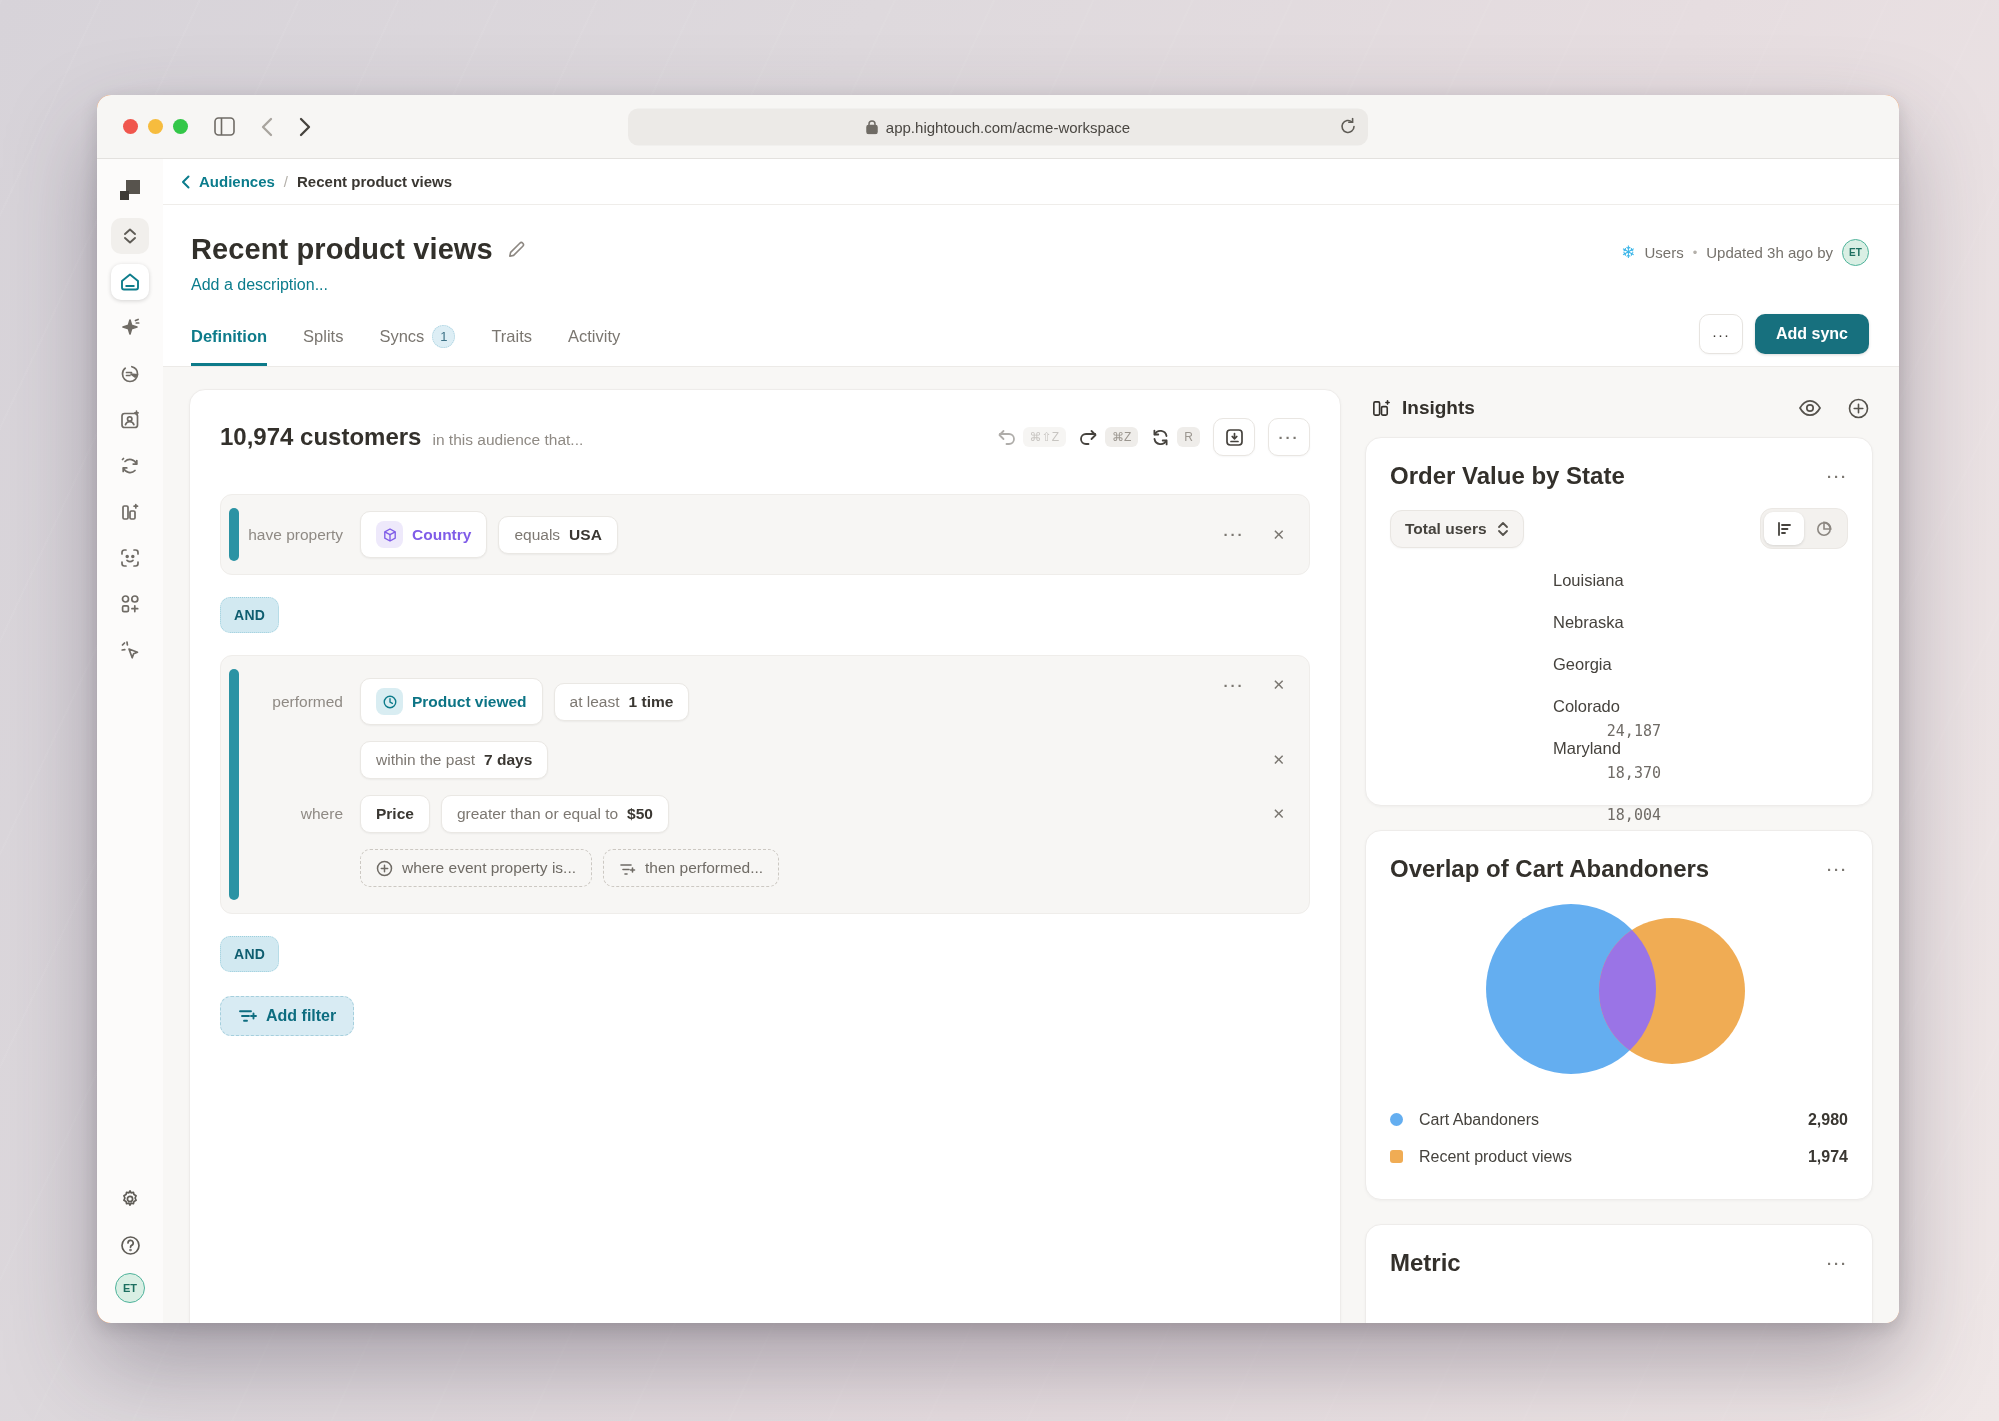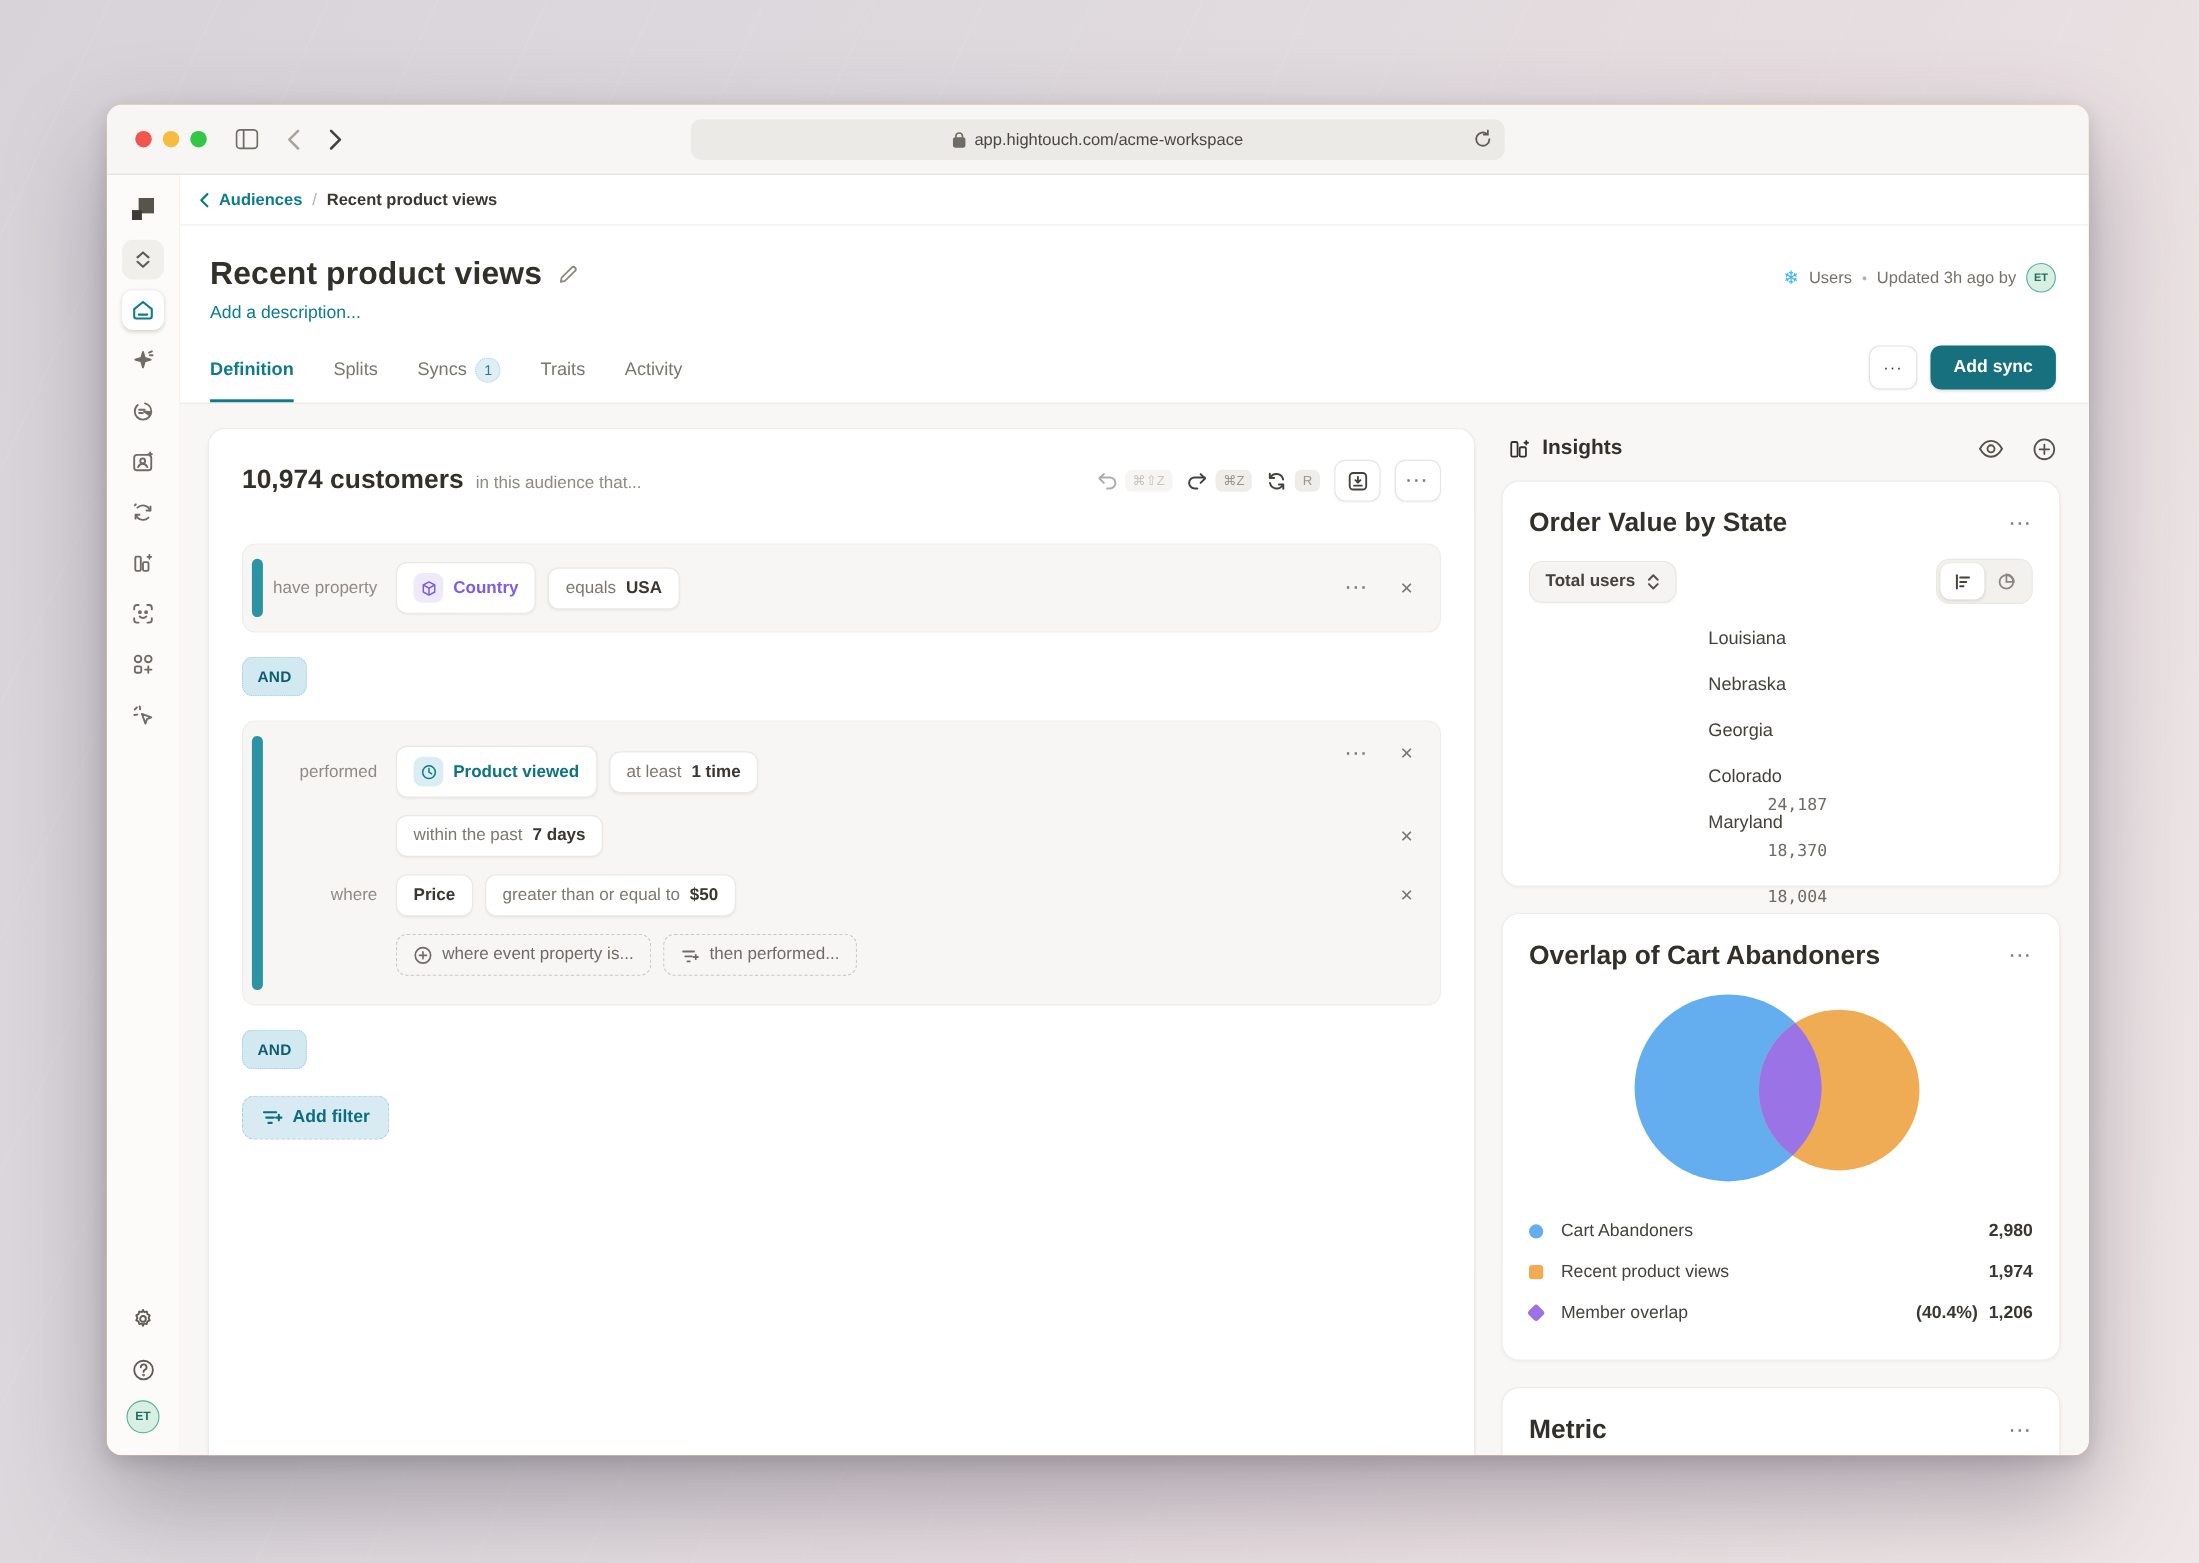--- a/index.html
+++ b/index.html
@@ -7,21 +7,21 @@
   body {
     font-family:"Liberation Sans", sans-serif;
     background:
       repeating-linear-gradient(115deg, rgba(255,255,255,.045) 0 2px, rgba(0,0,0,0) 2px 90px),
       linear-gradient(118deg,#d7d3d9 0%,#ded9dd 32%,#e6dde0 62%,#efe7e7 100%);
     overflow:hidden; position:relative; color:#36332e;
   }
 
   
   .window { position:absolute; left:97px; top:95px; width:1802px; height:1228px;
-    background:#fdba74; border-radius:14px; overflow:hidden;
+    background:#f97316; border-radius:14px; overflow:hidden;
     box-shadow:0 40px 90px rgba(55,45,65,.35), 0 6px 18px rgba(0,0,0,.14);
     display:flex; flex-direction:column; }
 
   .chrome { height:64px; flex:0 0 64px; background:#f7f6f4; border-bottom:1px solid #e3e1de;
     display:flex; align-items:center; padding:0 26px; position:relative; }
   .lights { display:flex; gap:10px; }
   .light { width:15px; height:15px; border-radius:50%; }
   .chrome-btn { margin-left:26px; display:flex; align-items:center; }
   .url-pill { position:absolute; left:50%; top:50%; transform:translate(-50%,-50%);
     width:740px; height:37px; background:#eceae7; border-radius:10px;
@@ -626,26 +626,20 @@
               <div class="legend-row">
                 <span class="bullet circle"></span>
                 <span>Cart Abandoners</span>
                 <span class="legend-val">2,980</span>
               </div>
               <div class="legend-row">
                 <span class="bullet square"></span>
                 <span>Recent product views</span>
                 <span class="legend-val">1,974</span>
               </div>
-              <div class="legend-row">
-                <span class="bullet diamond"></span>
-                <span>Member overlap</span>
-                <span class="legend-pct">(40.4%)</span>
-                <span class="legend-val" style="margin-left:10px">1,206</span>
-              </div>
             </div>
           </div>
 
           <div class="card metric-card">
             <div class="card-title-row">
               <span class="card-title">Metric</span>
               <span class="dots">···</span>
             </div>
           </div>
         </div>

